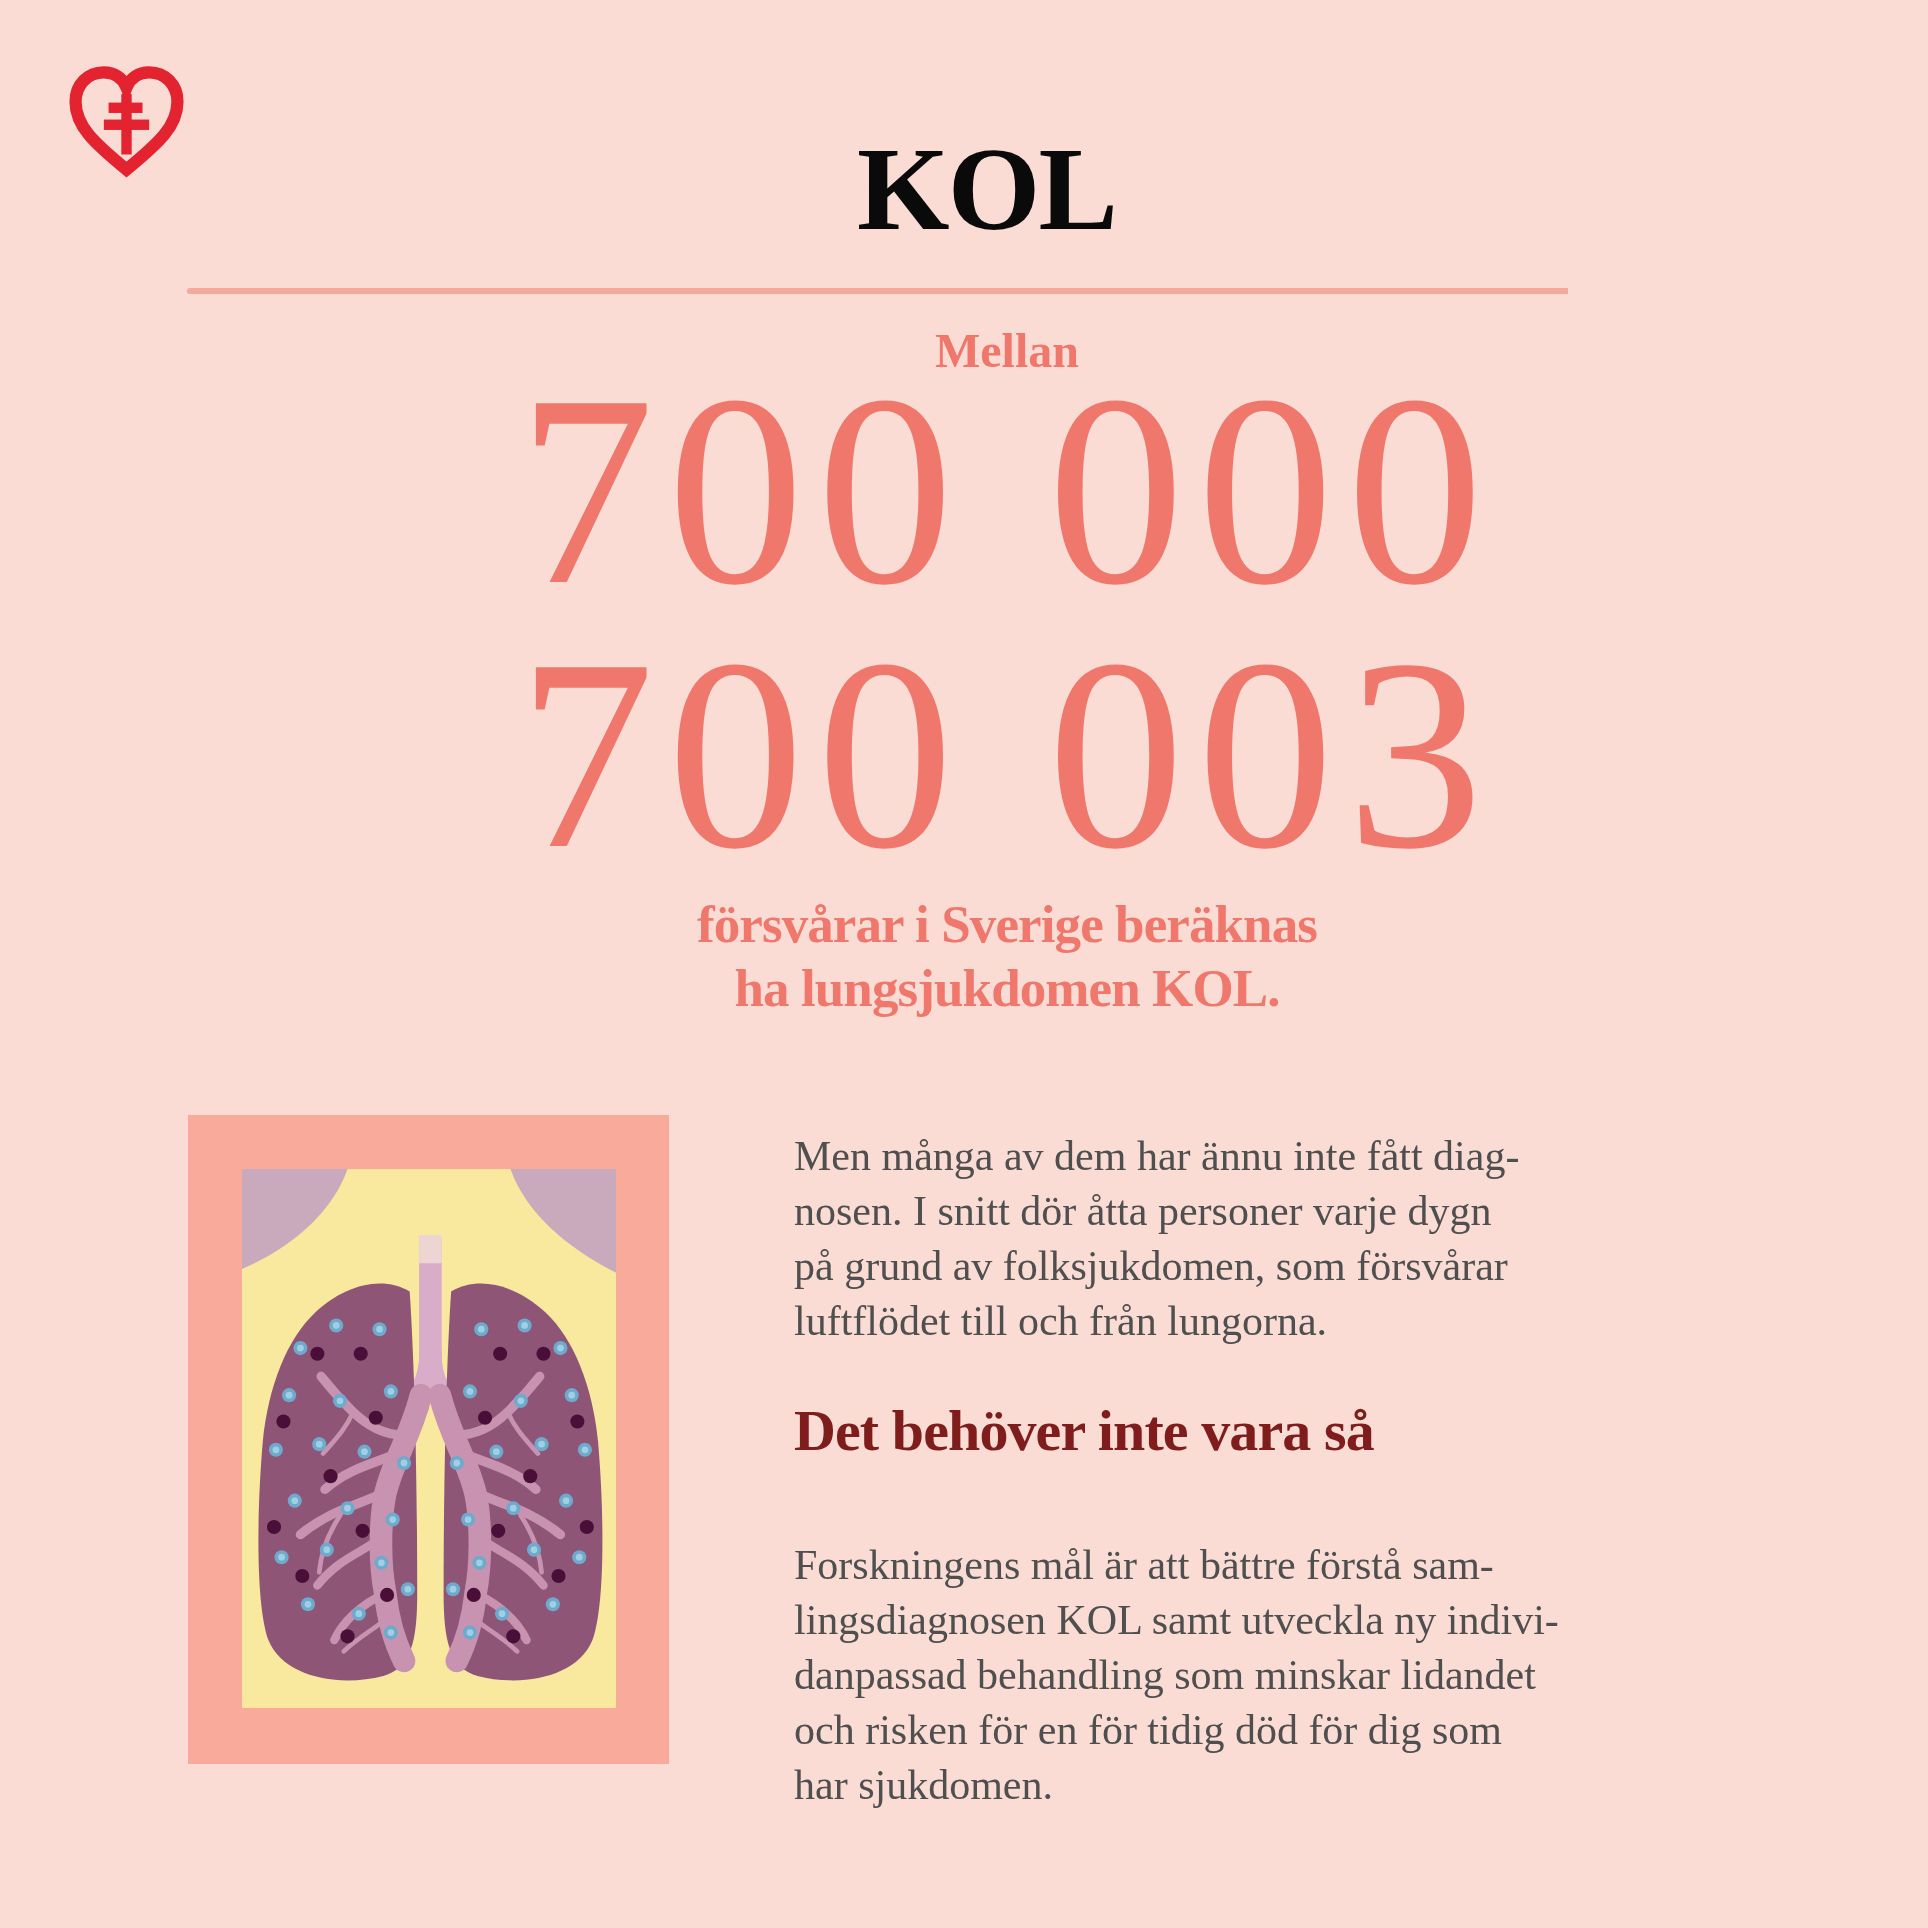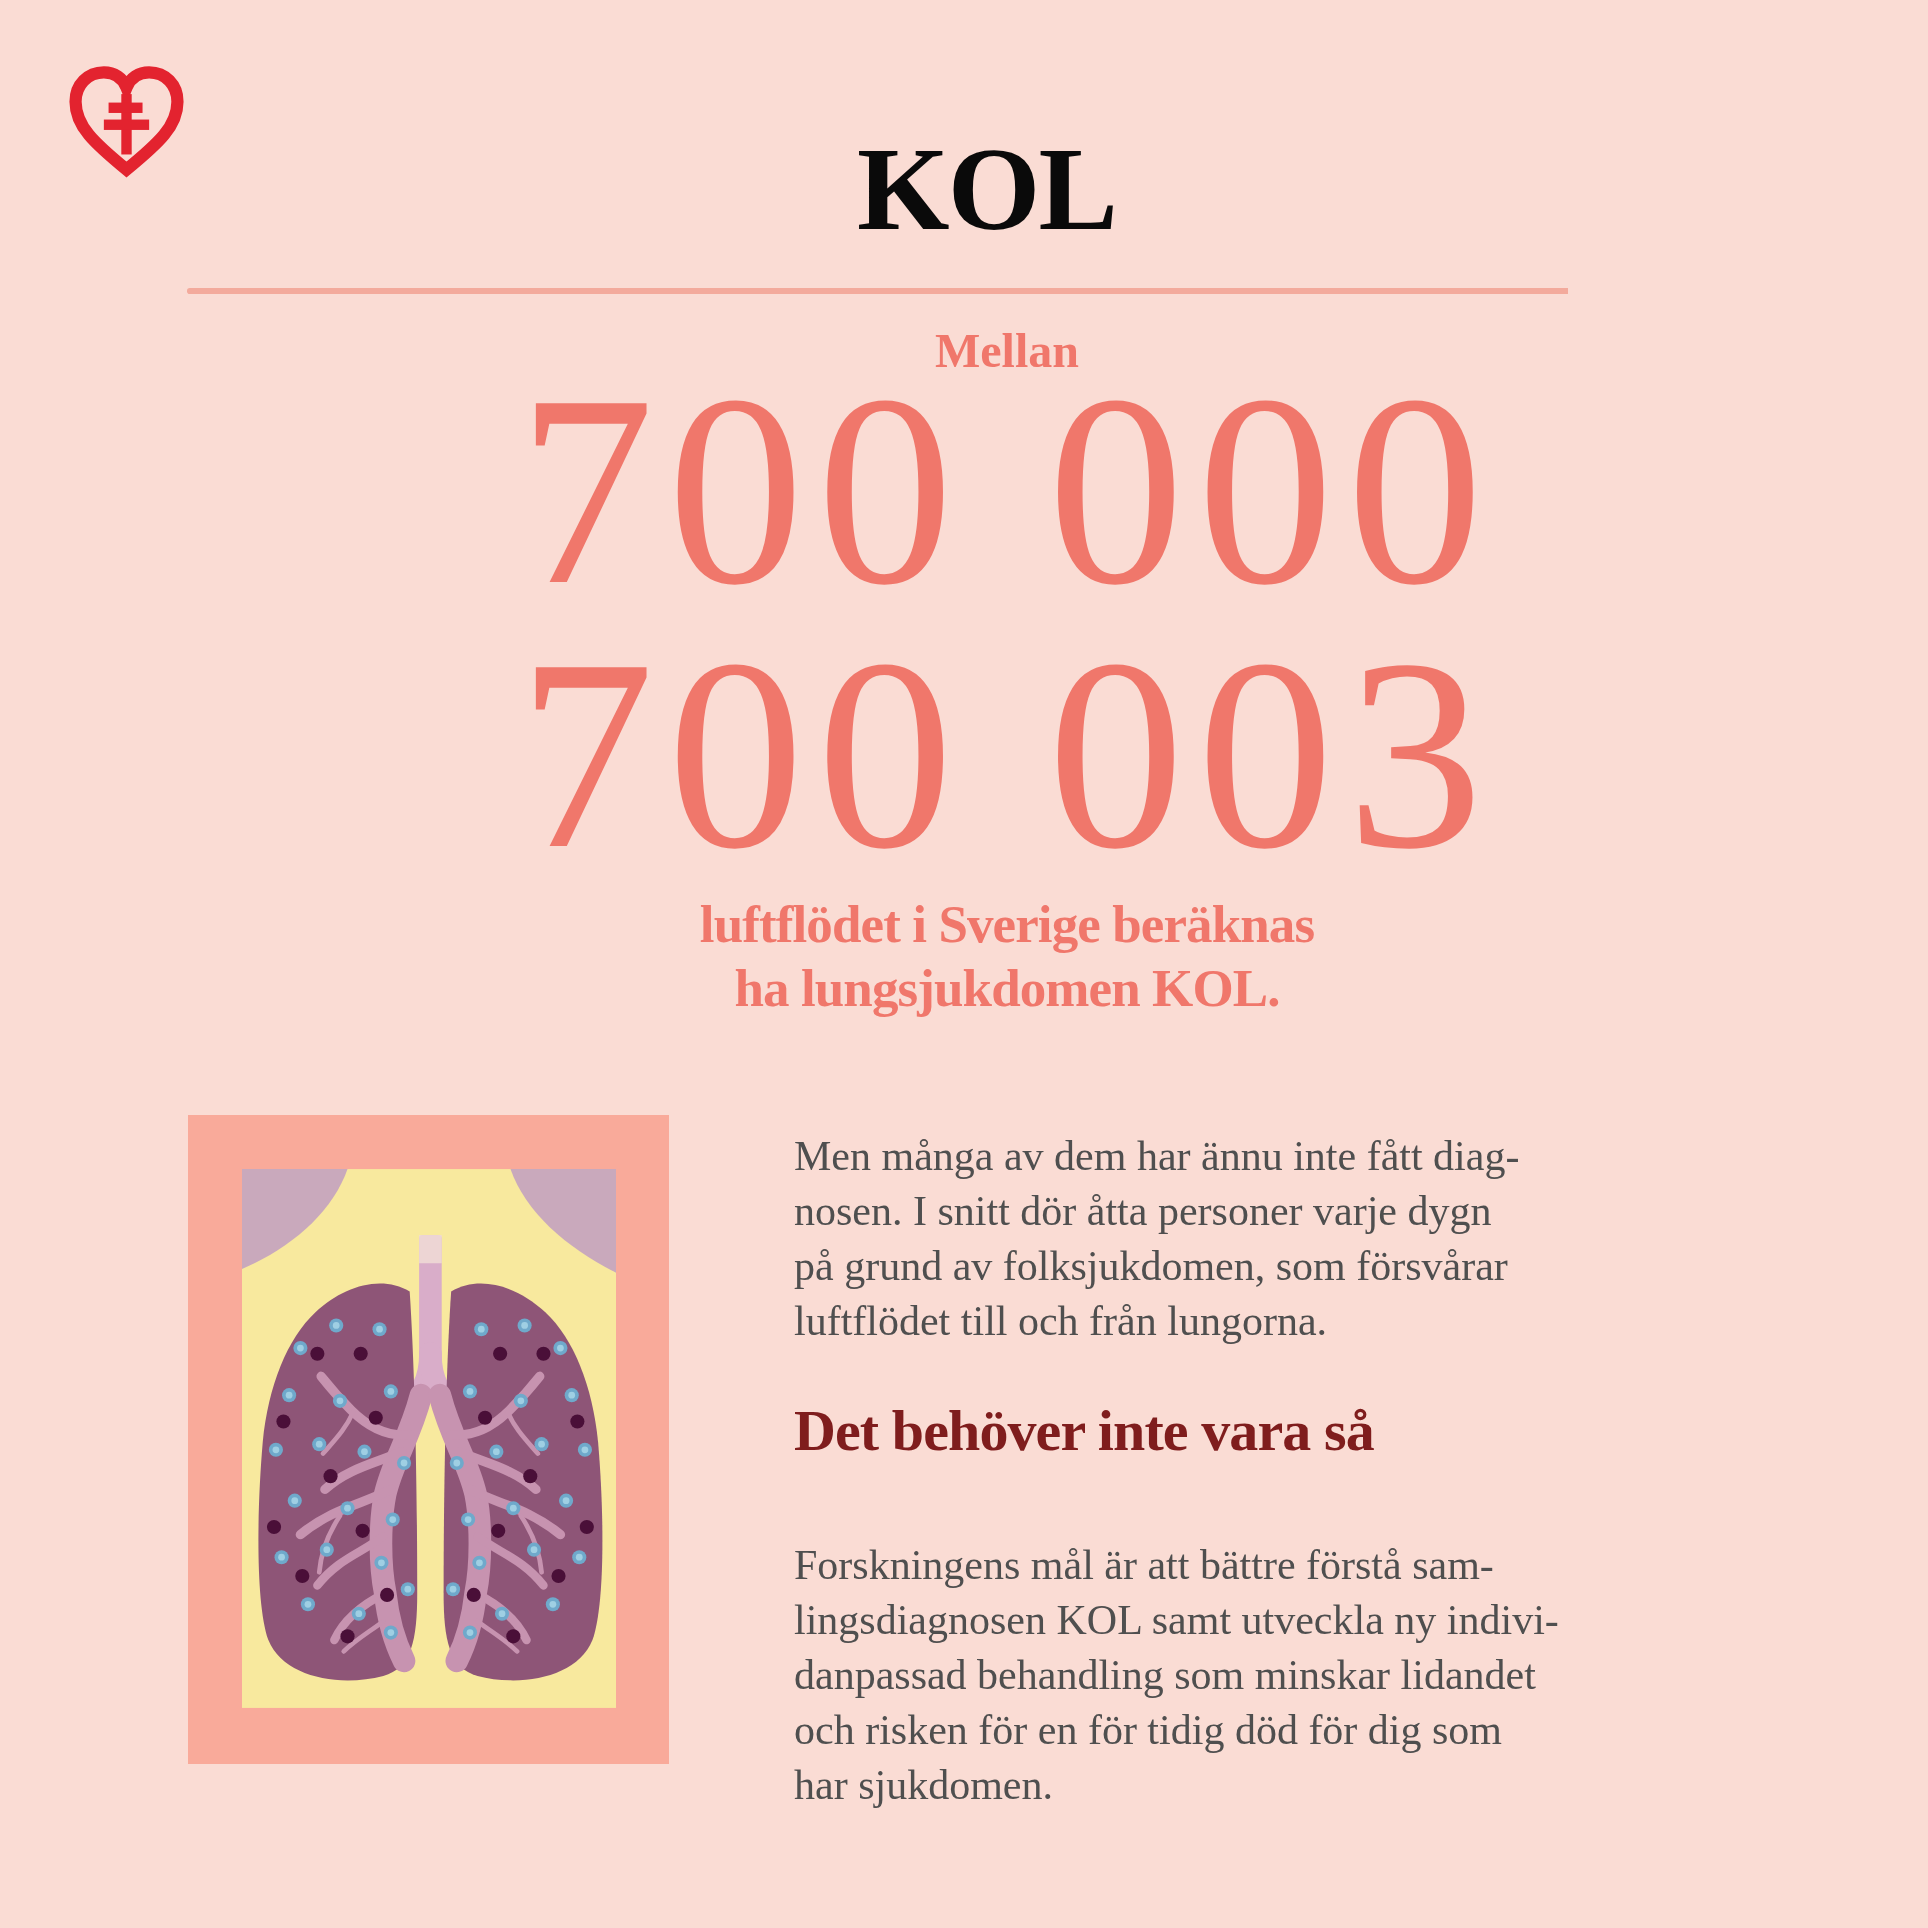--- a/index.html
+++ b/index.html
@@ -41,21 +41,21 @@
     </svg>
   </div>
 
   <div class="title">KOL</div>
 
   <div class="divider"></div>
 
   <div class="stat stat-mellan">Mellan</div>
   <div class="stat stat-n1">700 000</div>
   <div class="stat stat-n2">700 003</div>
-  <div class="stat stat-caption">luftflödet i Sverige beräknas
+  <div class="stat stat-caption">försvårar i Sverige beräknas
 ha lungsjukdomen KOL.</div>
 
   <div class="illu-frame">
     <svg width="374" height="539" viewBox="0 0 397 572" xmlns="http://www.w3.org/2000/svg">
 
       <rect x="0" y="0" width="397" height="572" fill="#F8E99E"></rect>
 
       <path d="M0,0 L112,0 C96,46 52,84 0,106 Z" fill="#C9A9BC"></path>
       <path d="M397,0 L285,0 C301,46 345,84 397,110 Z" fill="#C9A9BC"></path>
 

